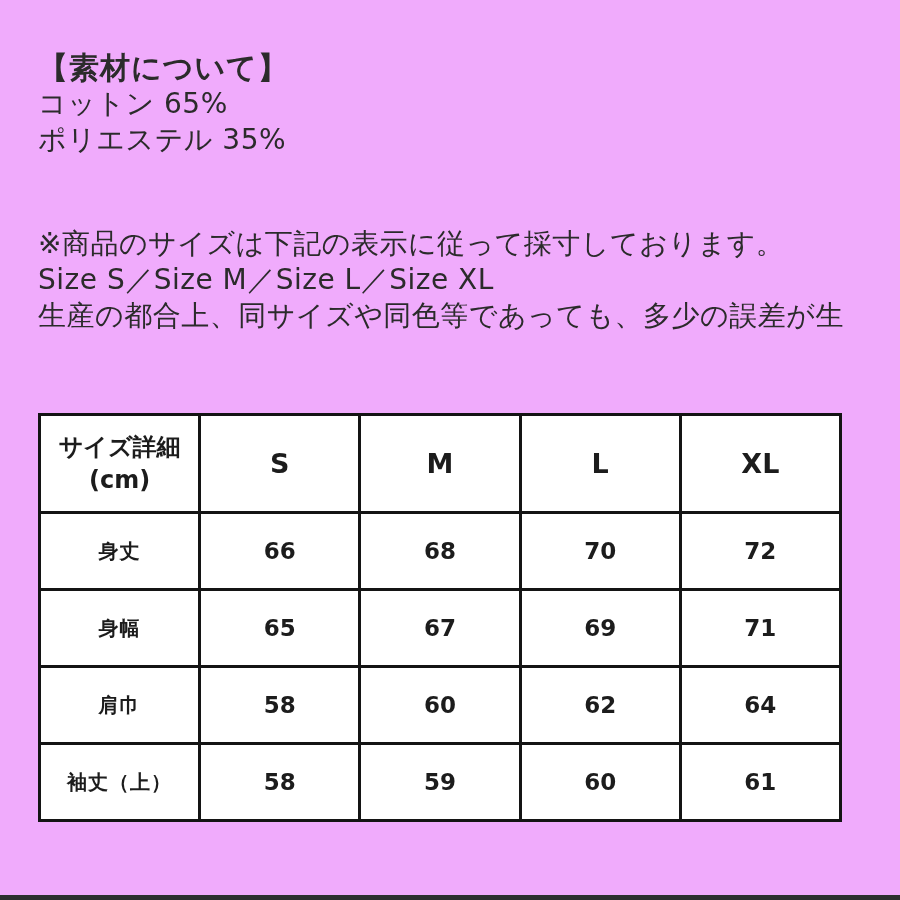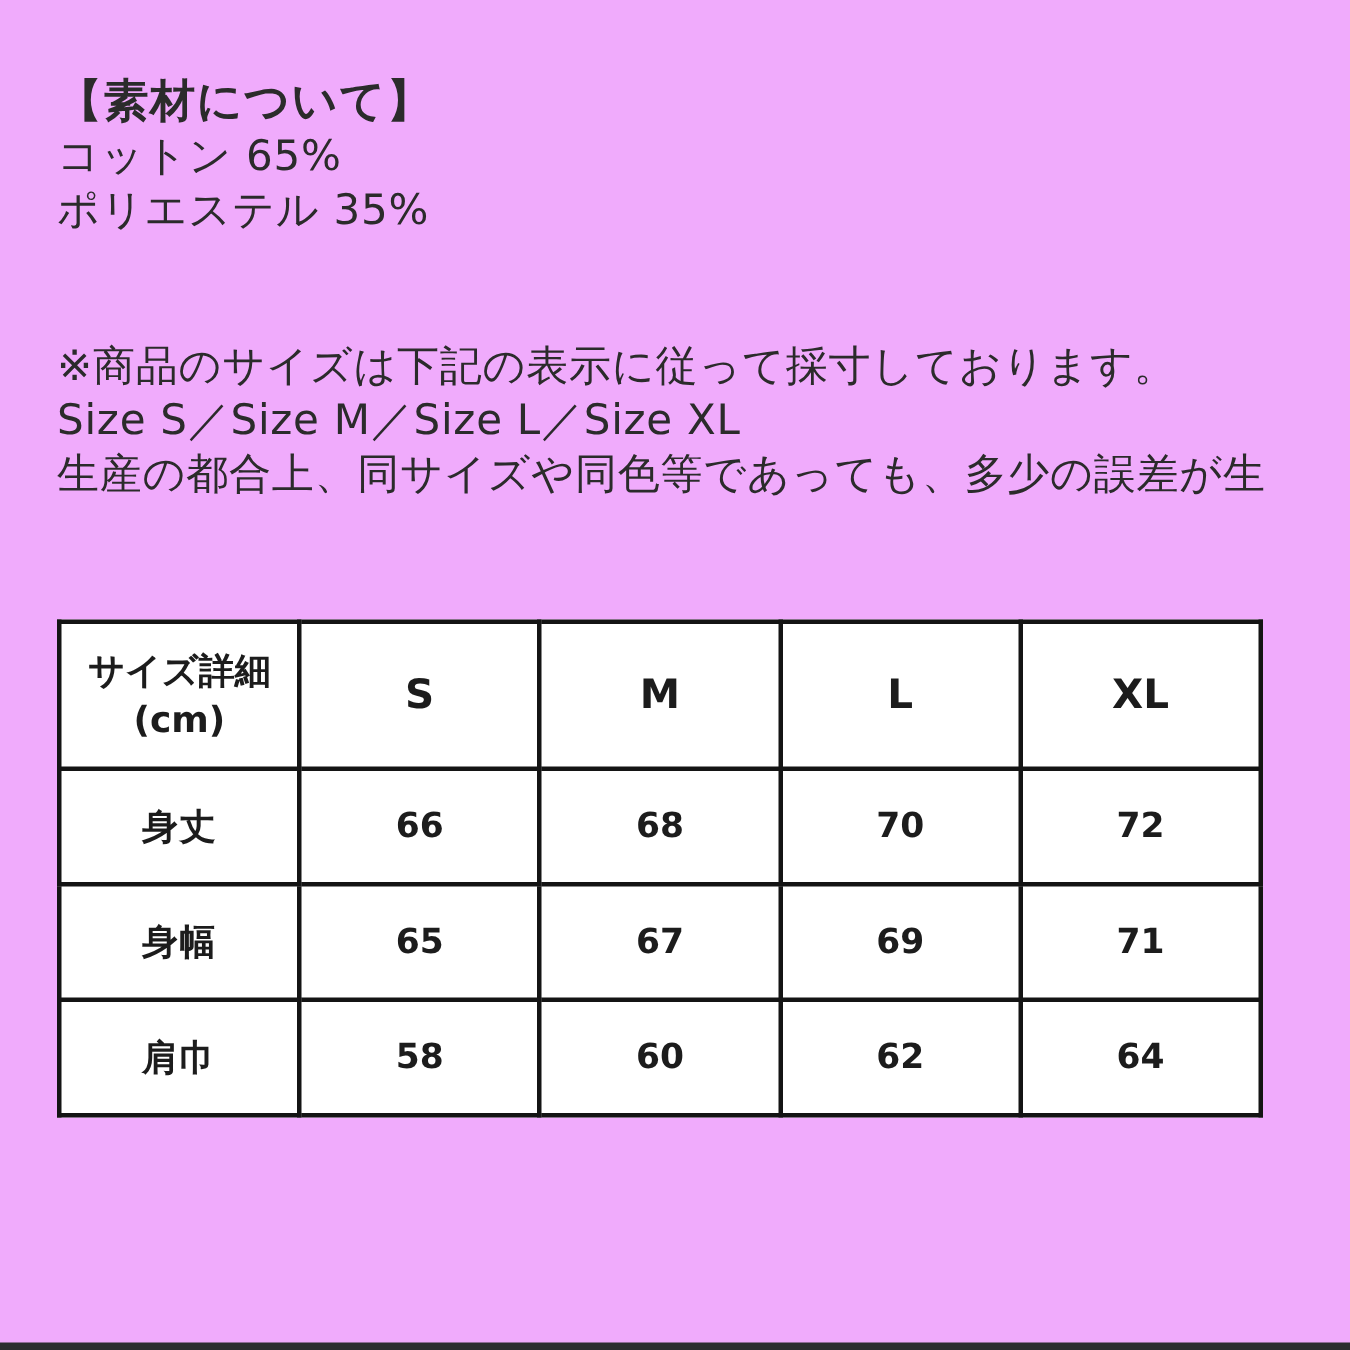--- a/index.html
+++ b/index.html
@@ -50,21 +50,21 @@
   }
   tr.header-row { height: 98px; }
   tr.body-row { height: 77px; }
   th.corner-cell {
     font-size: 24px;
     line-height: 1.35;
     white-space: pre-line;
   }
   th.size-col { font-size: 27px; }
   td.value-cell { font-size: 23px; }
-  th.row-label { font-size: 24px; letter-spacing: 1px; font-family: Liberation Serif, serif; }
+  th.row-label { font-size: 20px; letter-spacing: 1px; font-family: Liberation Serif, serif; }
   .bottom-strip {
     position: absolute;
     left: 0;
     bottom: 0;
     width: 900px;
     height: 5px;
     background: #2c2e2f;
   }
 </style>
 </head>
@@ -110,18 +110,25 @@
         <td class="value-cell">69</td>
         <td class="value-cell">71</td>
       </tr>
       <tr class="body-row">
         <th class="row-label">肩巾</th>
         <td class="value-cell">58</td>
         <td class="value-cell">60</td>
         <td class="value-cell">62</td>
         <td class="value-cell">64</td>
       </tr>
+      <tr class="body-row">
+        <th class="row-label">袖丈（上）</th>
+        <td class="value-cell">58</td>
+        <td class="value-cell">59</td>
+        <td class="value-cell">60</td>
+        <td class="value-cell">61</td>
+      </tr>
     </tbody>
   </table>
 
   <div class="bottom-strip"></div>
 
 </div>
 
 </body></html>

